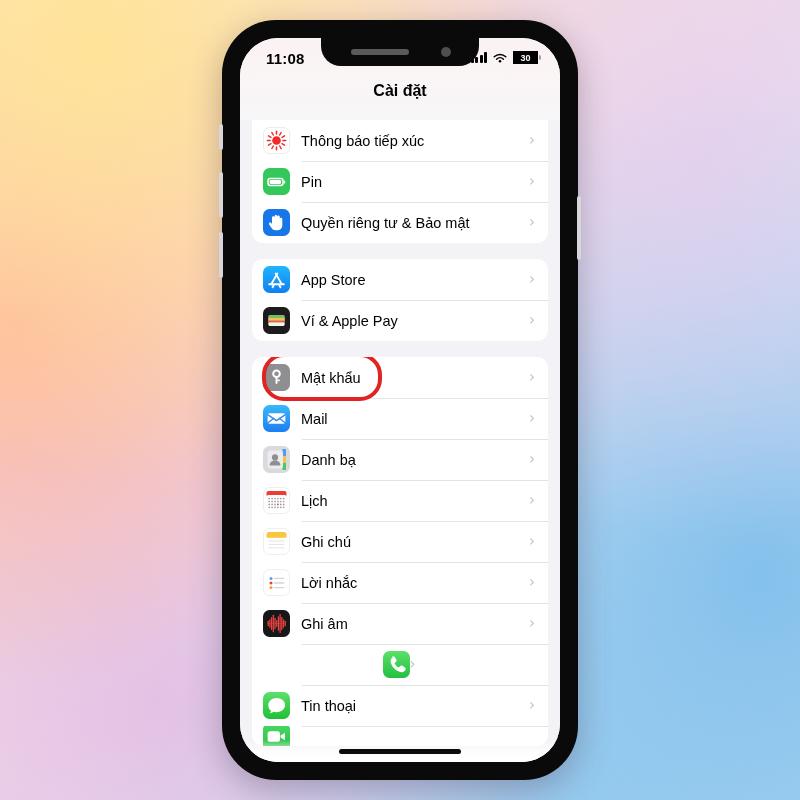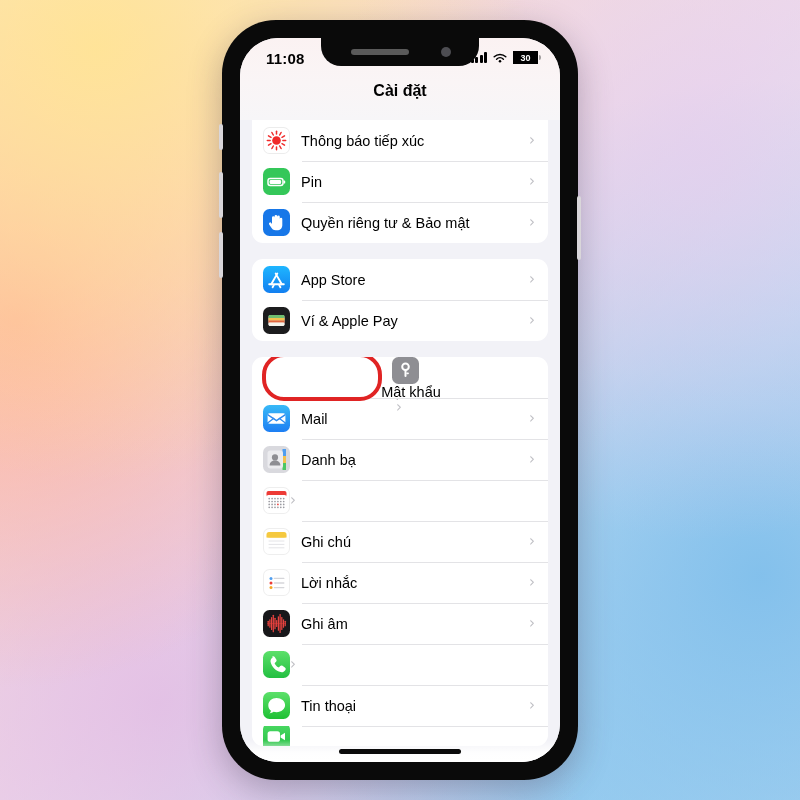--- a/index.html
+++ b/index.html
@@ -115,20 +115,21 @@
     border-radius: 11px;
     overflow: hidden;
     margin-bottom: 16px;
   }
   .group.first { border-radius: 0 0 11px 11px; margin-top: 0; }
   .row {
     display: flex; align-items: center;
     height: 41px;
     padding-left: 11px;
     position: relative;
+    justify-content: center;
   }
   .row + .row::before {
     content:""; position:absolute; left: 50px; right: 0; top: 0;
     height: 1px; background: #e3e3e6;
   }
   .row .label {
     flex: 1;
     font-size: 14.5px; color: #000;
     margin-left: 11px;
     white-space: nowrap;
@@ -295,21 +296,21 @@
         <rect x="5.5" y="11" width="16" height="2.6" fill="#f2c14e"></rect>
         <rect x="5.5" y="13.4" width="16" height="2.4" fill="#e0653f"></rect>
         <rect x="5.5" y="15.6" width="16" height="3.4" rx="1.4" fill="#f5f3ec"></rect>
       </svg>
               </div>
               <div class="label">Ví &amp; Apple Pay</div>
               <div class="chev">›</div>
             </div>
           </div>
           <div class="group">
-            <div class="row" style="position: relative; flex-direction: column;">
+            <div class="row" style="position: relative;">
               <div class="ico ico-password">
                 <svg viewBox="0 0 27 27">
         <circle cx="13.5" cy="9.8" r="3.3" fill="none" stroke="#fff" stroke-width="2"></circle>
         <rect x="12.5" y="12.4" width="2" height="7.6" rx="1" fill="#fff"></rect>
         <rect x="14.3" y="15.4" width="2.6" height="1.8" rx="0.8" fill="#fff"></rect>
       </svg>
               </div>
               <div class="label">Mật khẩu</div>
               <div class="chev">›</div>
               <div id="annotation"></div>
@@ -363,20 +364,21 @@
                   <circle cx="17.8" cy="17.4" r="0.85" fill="#9a9aa0"></circle>
                   <circle cx="20.7" cy="17.4" r="0.85" fill="#9a9aa0"></circle>
                   <circle cx="6.2" cy="20.299999999999997" r="0.85" fill="#9a9aa0"></circle>
                   <circle cx="9.1" cy="20.299999999999997" r="0.85" fill="#9a9aa0"></circle>
                   <circle cx="12" cy="20.299999999999997" r="0.85" fill="#9a9aa0"></circle>
                   <circle cx="14.899999999999999" cy="20.299999999999997" r="0.85" fill="#9a9aa0"></circle>
                   <circle cx="17.8" cy="20.299999999999997" r="0.85" fill="#9a9aa0"></circle>
                   <circle cx="20.7" cy="20.299999999999997" r="0.85" fill="#9a9aa0"></circle>
       </svg>
               </div>
+              <div class="label">Lịch</div>
               <div class="chev">›</div>
             </div>
             <div class="row">
               <div class="ico ico-notes">
                 <svg viewBox="0 0 27 27">
         <rect x="3.5" y="4" width="20" height="19" rx="2.5" fill="#fff"></rect>
         <rect x="3.5" y="4" width="20" height="5.4" rx="2.5" fill="#f5c93f"></rect>
         <rect x="3.5" y="7.6" width="20" height="2" fill="#f5c93f"></rect>
         <line x1="5.6" y1="13" x2="21.4" y2="13" stroke="#e4e4e7" stroke-width="1"></line>
         <line x1="5.6" y1="16.4" x2="21.4" y2="16.4" stroke="#e4e4e7" stroke-width="1"></line>

